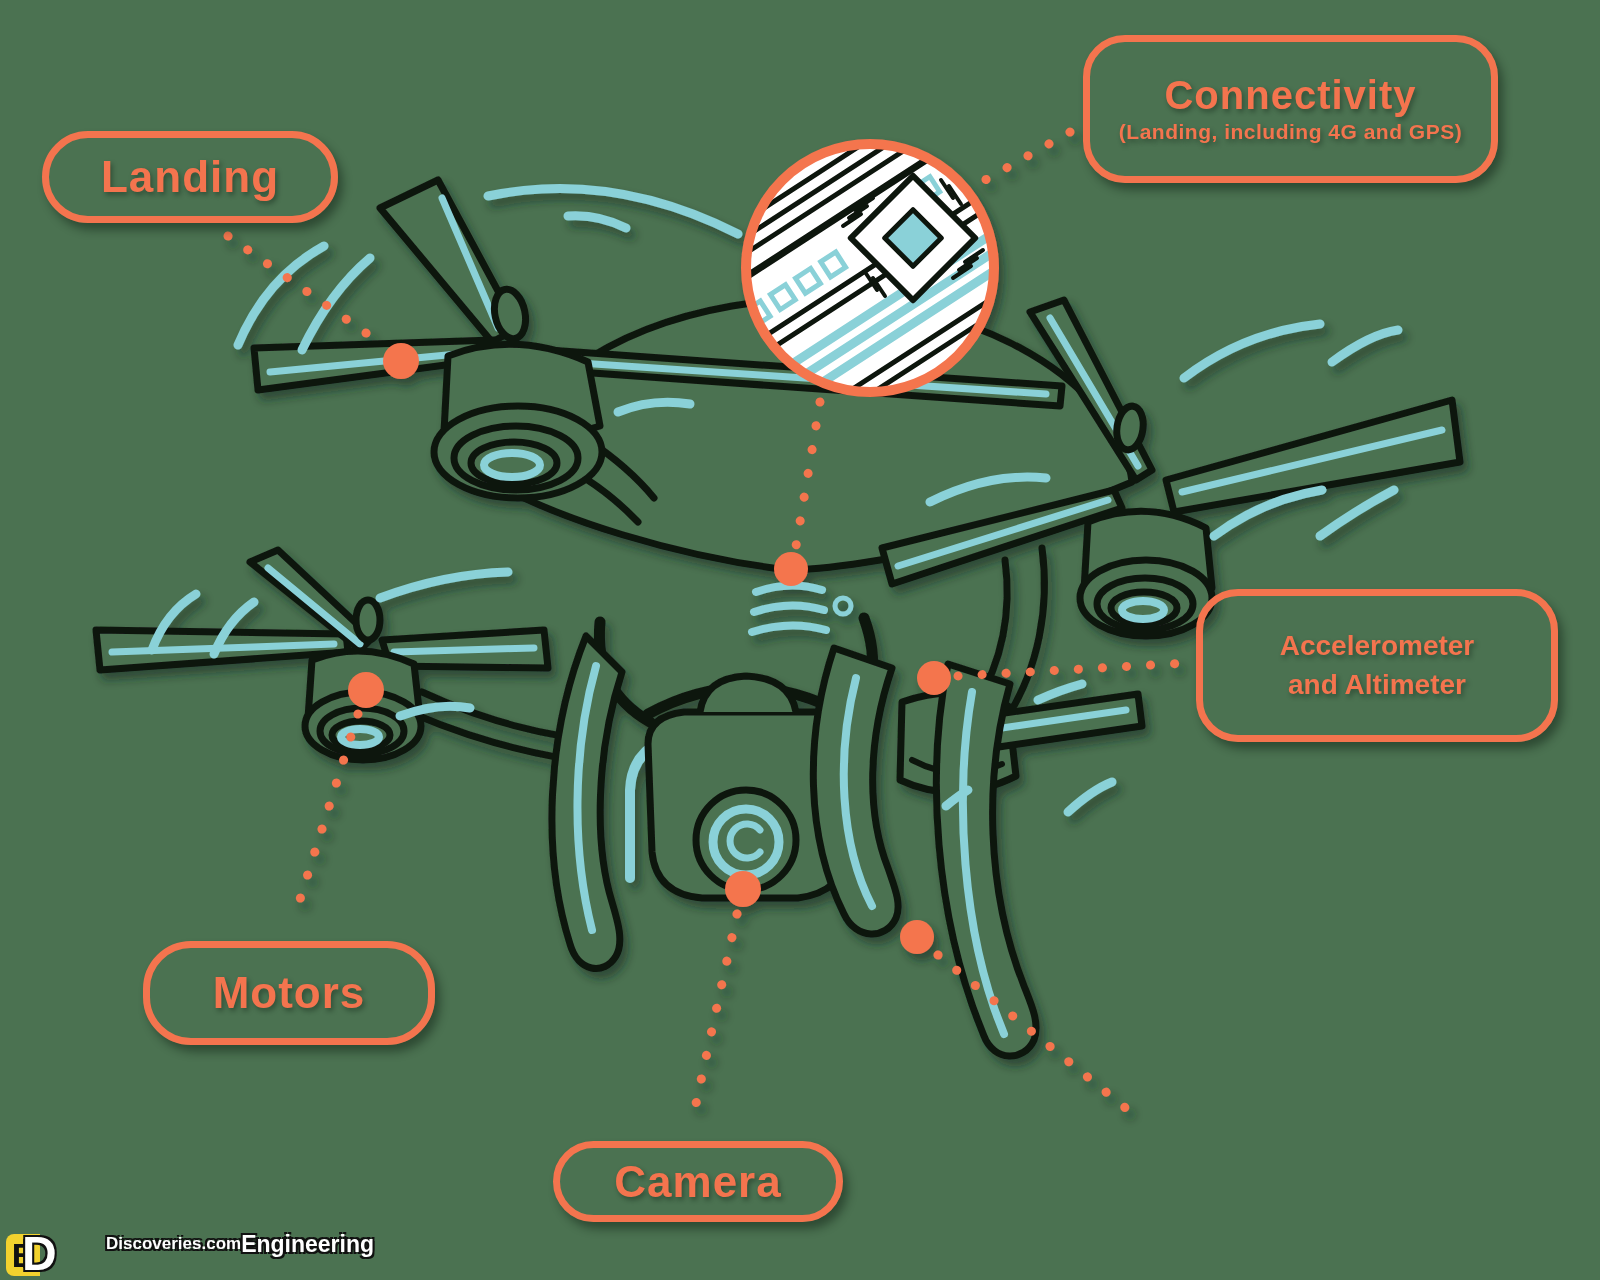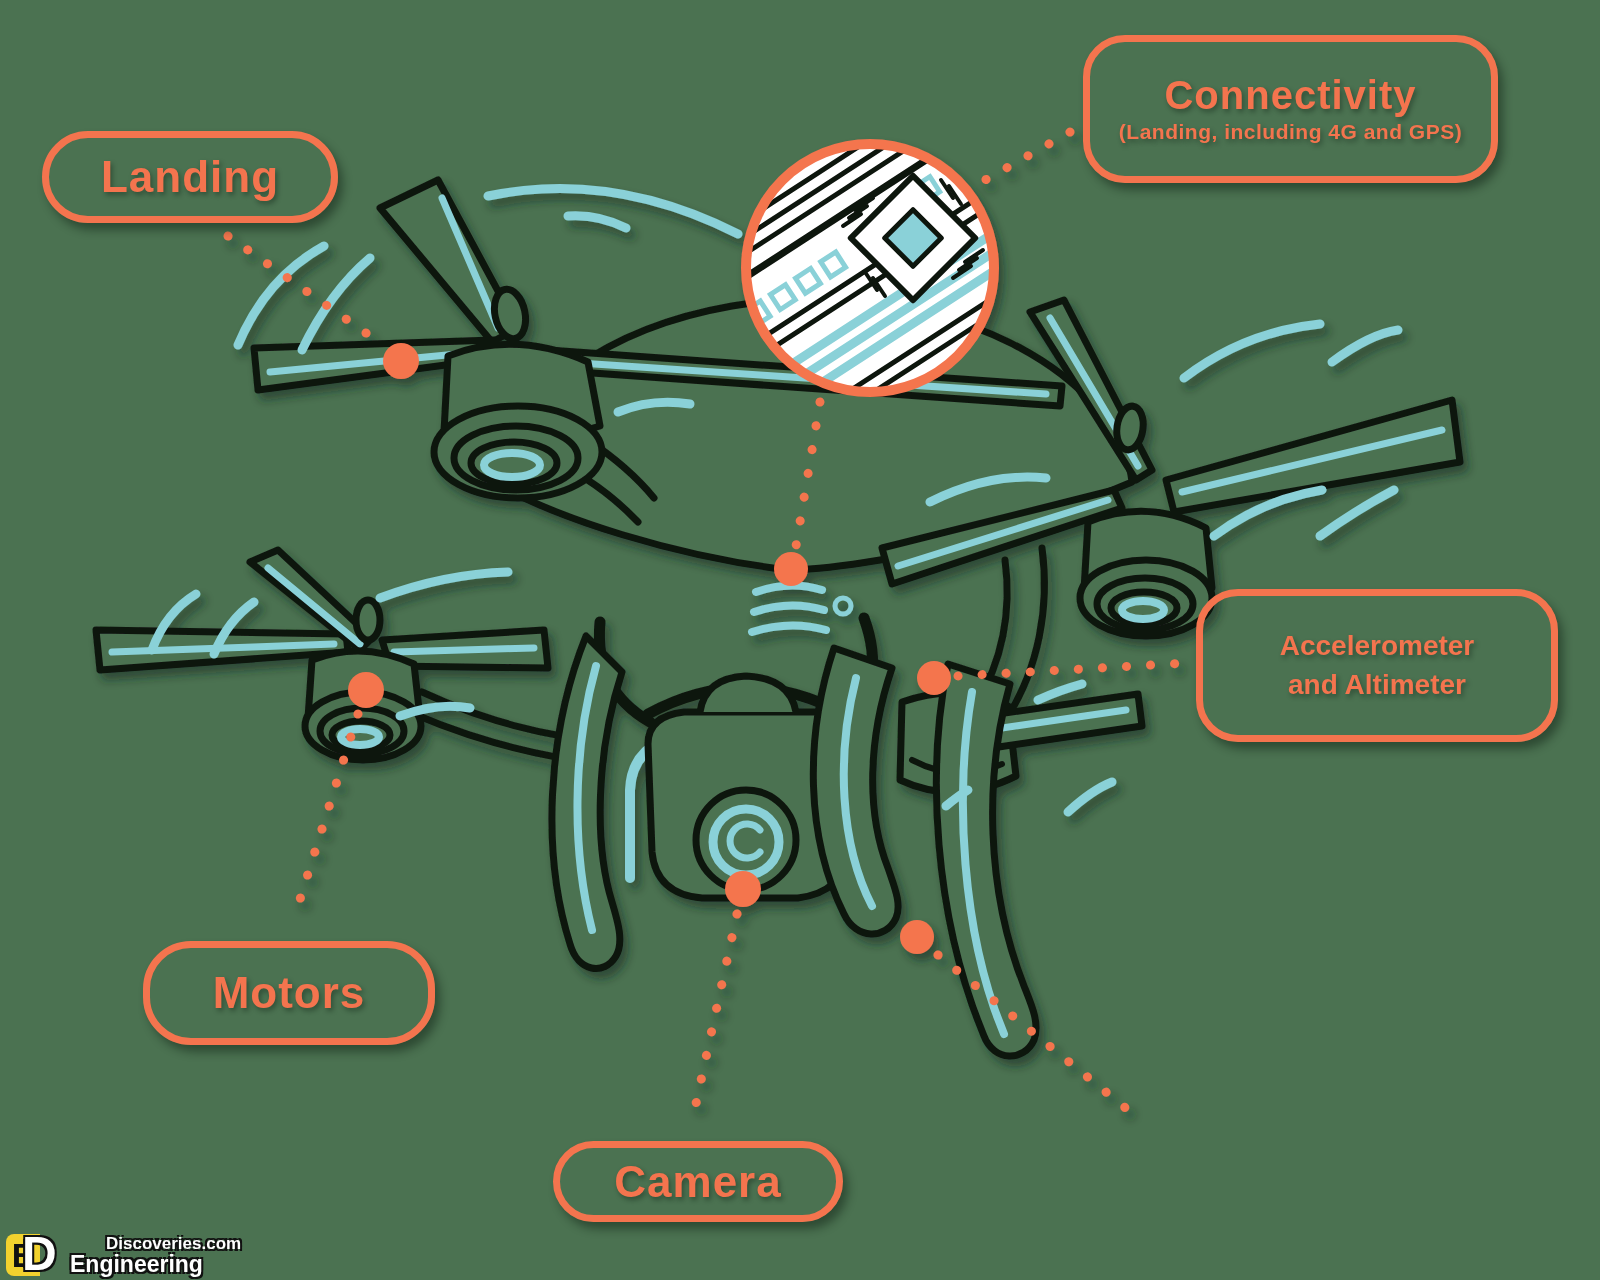--- a/index.html
+++ b/index.html
@@ -55,21 +55,21 @@
     position:absolute;left:0;top:0;width:34px;height:42px;
     background:var(--logo-yellow);
     border-radius:8px 0 0 8px;
     color:#111;font-weight:bold;font-size:34px;line-height:42px;text-align:center;
   }
   .wm-d{
     position:absolute;left:16px;top:-4px;
     color:#fff;font-weight:bold;font-size:48px;line-height:48px;
     text-shadow:-2px -2px 0 #111,2px -2px 0 #111,-2px 2px 0 #111,2px 2px 0 #111;
   }
-  .wm-text{display:flex;flex-direction:column;margin-left:2px;}
+  .wm-text{display:flex;flex-direction:row;margin-left:2px;}
   .wm-top{
     font-size:17px;font-weight:bold;color:#fff;margin-left:36px;
     text-shadow:-2px -2px 0 #111,2px -2px 0 #111,-2px 2px 0 #111,2px 2px 0 #111;
   }
   .wm-bottom{
     font-size:23px;font-weight:bold;color:#fff;margin-top:-3px;
     text-shadow:-2px -2px 0 #111,2px -2px 0 #111,-2px 2px 0 #111,2px 2px 0 #111;
   }
 
   

